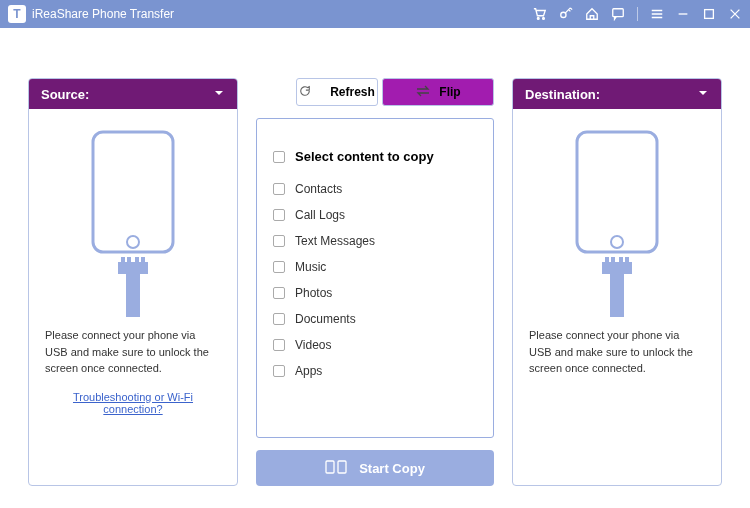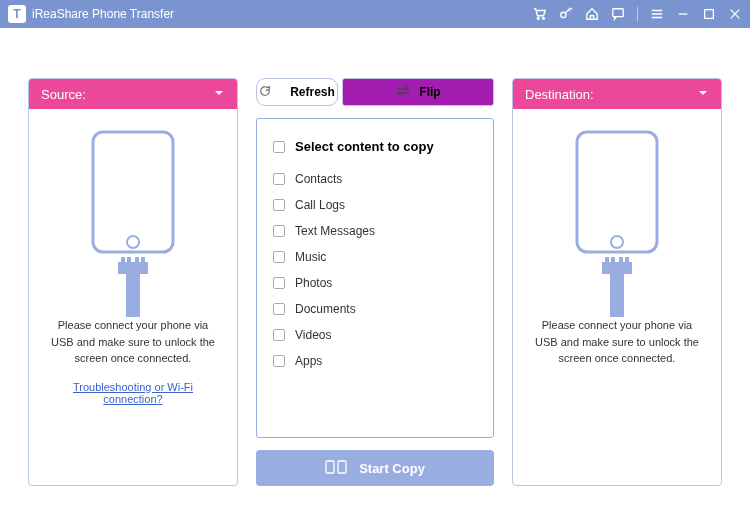--- a/index.html
+++ b/index.html
@@ -42,48 +42,48 @@
 .panel {
   flex: 0 0 210px;
   border: 1px solid #b8c5e6;
   border-radius: 4px;
   display: flex;
   flex-direction: column;
   overflow: hidden;
 }
 .panel-header {
   height: 30px;
-  background: #ec4899;
+  background: #701a75;
   color: #fff;
   display: flex;
   align-items: center;
   padding: 0 12px;
   font-size: 13px;
-  font-weight: 400;
+  font-weight: 700;
 }
 .panel-header .chevron { margin-left: auto; }
 .panel-body {
   flex: 1;
   display: flex;
   flex-direction: column;
   align-items: center;
   padding: 18px 16px 14px 16px;
 }
 .phone-illustration {
   width: 130px;
   height: 190px;
   display: flex;
   flex-direction: column;
   align-items: center;
 }
 .connect-text {
   font-size: 11px;
   color: #333;
-  text-align: center;
   line-height: 1.5;
+  margin-top: 10px;
 }
 .troubleshoot-link {
   font-size: 11px;
   color: #3b63cc;
   text-decoration: underline;
   text-align: center;
   margin-top: 14px;
   cursor: pointer;
 }
 .center-col {
@@ -93,48 +93,49 @@
 }
 .top-buttons {
   display: flex;
   gap: 4px;
   height: 28px;
   margin-bottom: 12px;
 }
 .refresh-btn {
   width: 82px;
   border: 1px solid #b8c5e6;
-  border-radius: 9px;
+  border-radius: 3px;
   display: flex;
   align-items: center;
   justify-content: center;
   gap: 19px;
   font-size: 12px;
   font-weight: 600;
   cursor: pointer;
   background: #fff;
+  margin-left: 40px;
 }
 .flip-btn {
   flex: 1;
   border: 1px solid #b8c5e6;
   border-radius: 3px;
   background: #a21caf;
   display: flex;
   align-items: center;
   justify-content: center;
   gap: 8px;
   font-size: 12px;
   font-weight: 600;
   cursor: pointer;
 }
 .content-box {
   flex: 1;
   border: 1px solid #9aade0;
   border-radius: 3px;
-  padding: 20px 16px;
+  padding: 30px 16px;
 }
 .content-header {
   display: flex;
   align-items: center;
   gap: 10px;
   font-size: 13px;
   font-weight: 700;
   margin-bottom: 12px;
 }
 .content-item {

